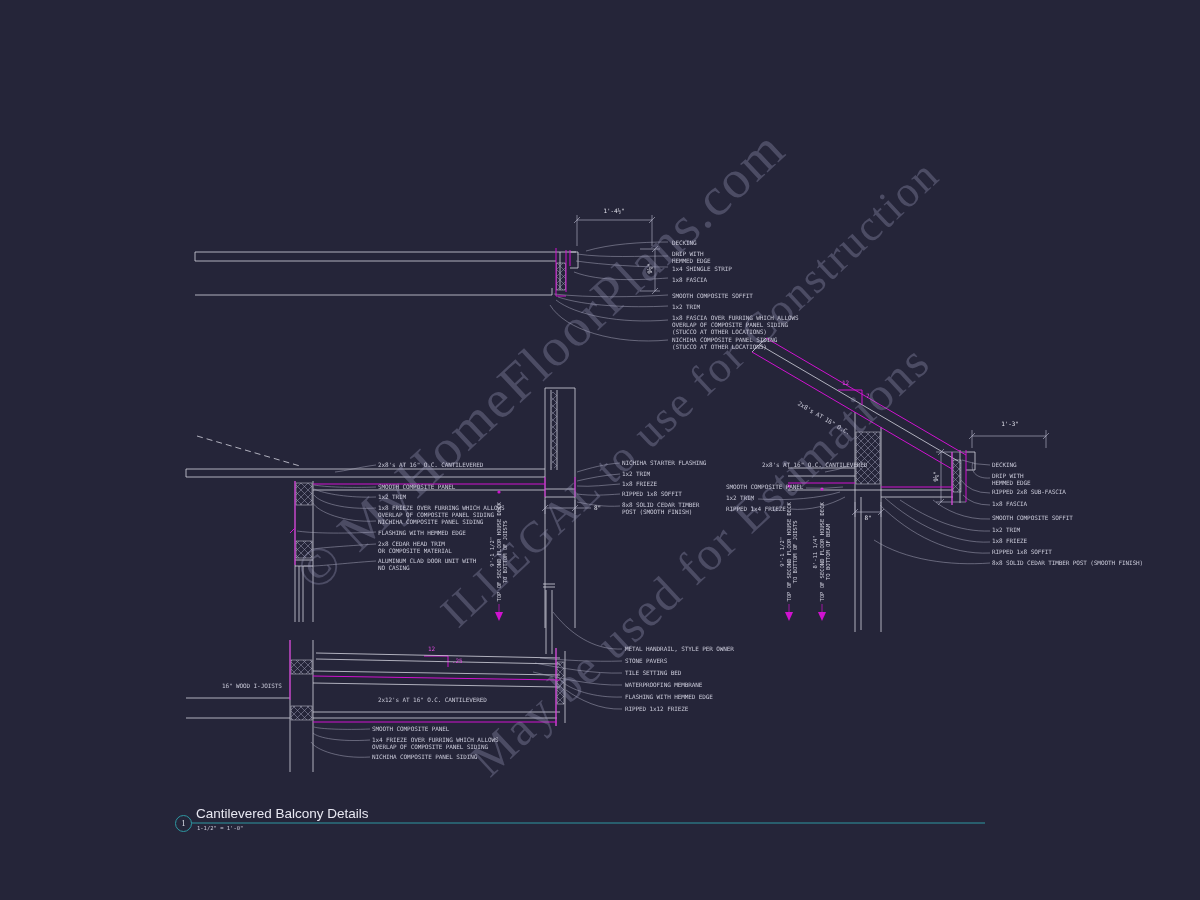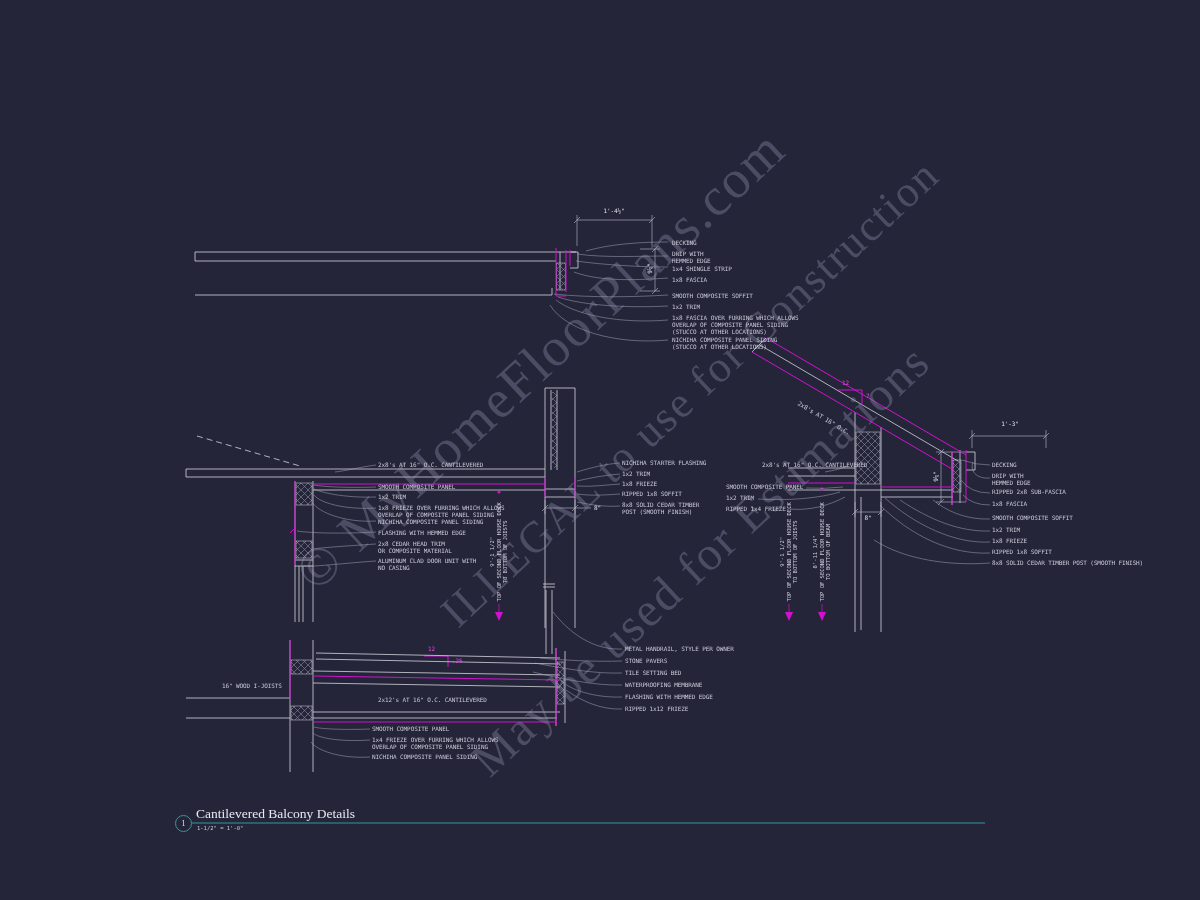--- a/index.html
+++ b/index.html
@@ -17,21 +17,21 @@
         color:#cfcfdd;white-space:pre-line;text-align:center;
         transform:rotate(-90deg);transform-origin:center;}
   .wm{position:absolute;font-family:"Liberation Serif",serif;color:rgba(152,152,186,0.34);
       white-space:nowrap;letter-spacing:2px;transform:translate(-50%,-50%) rotate(-43deg);}
   .wm1{font-size:54px;}
   .wm2{font-size:44px;}
   .wm3{font-size:48px;}
   .bubble{position:absolute;left:175px;top:815px;width:15px;height:15px;border:1px solid #2e98a2;
           border-radius:50%;background:#252539;color:#e8e8f2;
           font:8px/15px "Liberation Serif",serif;text-align:center;}
-  .sheet-title{position:absolute;left:196px;top:806px;font-family:Liberation Serif, serif;
+  .sheet-title{position:absolute;left:196px;top:806px;font-family:Liberation Sans, sans-serif;
                font-size:13.5px;color:#e8e8f2;}
   .sheet-scale{position:absolute;left:197px;top:825px;font:5.5px/1.2 "DejaVu Sans Mono",monospace;color:#c9c9d8;}
 </style>
 </head>
 <body>
 
 <div class="sheet">
 
   <svg class="linework" width="1200" height="900" viewBox="0 0 1200 900">
     <defs>

